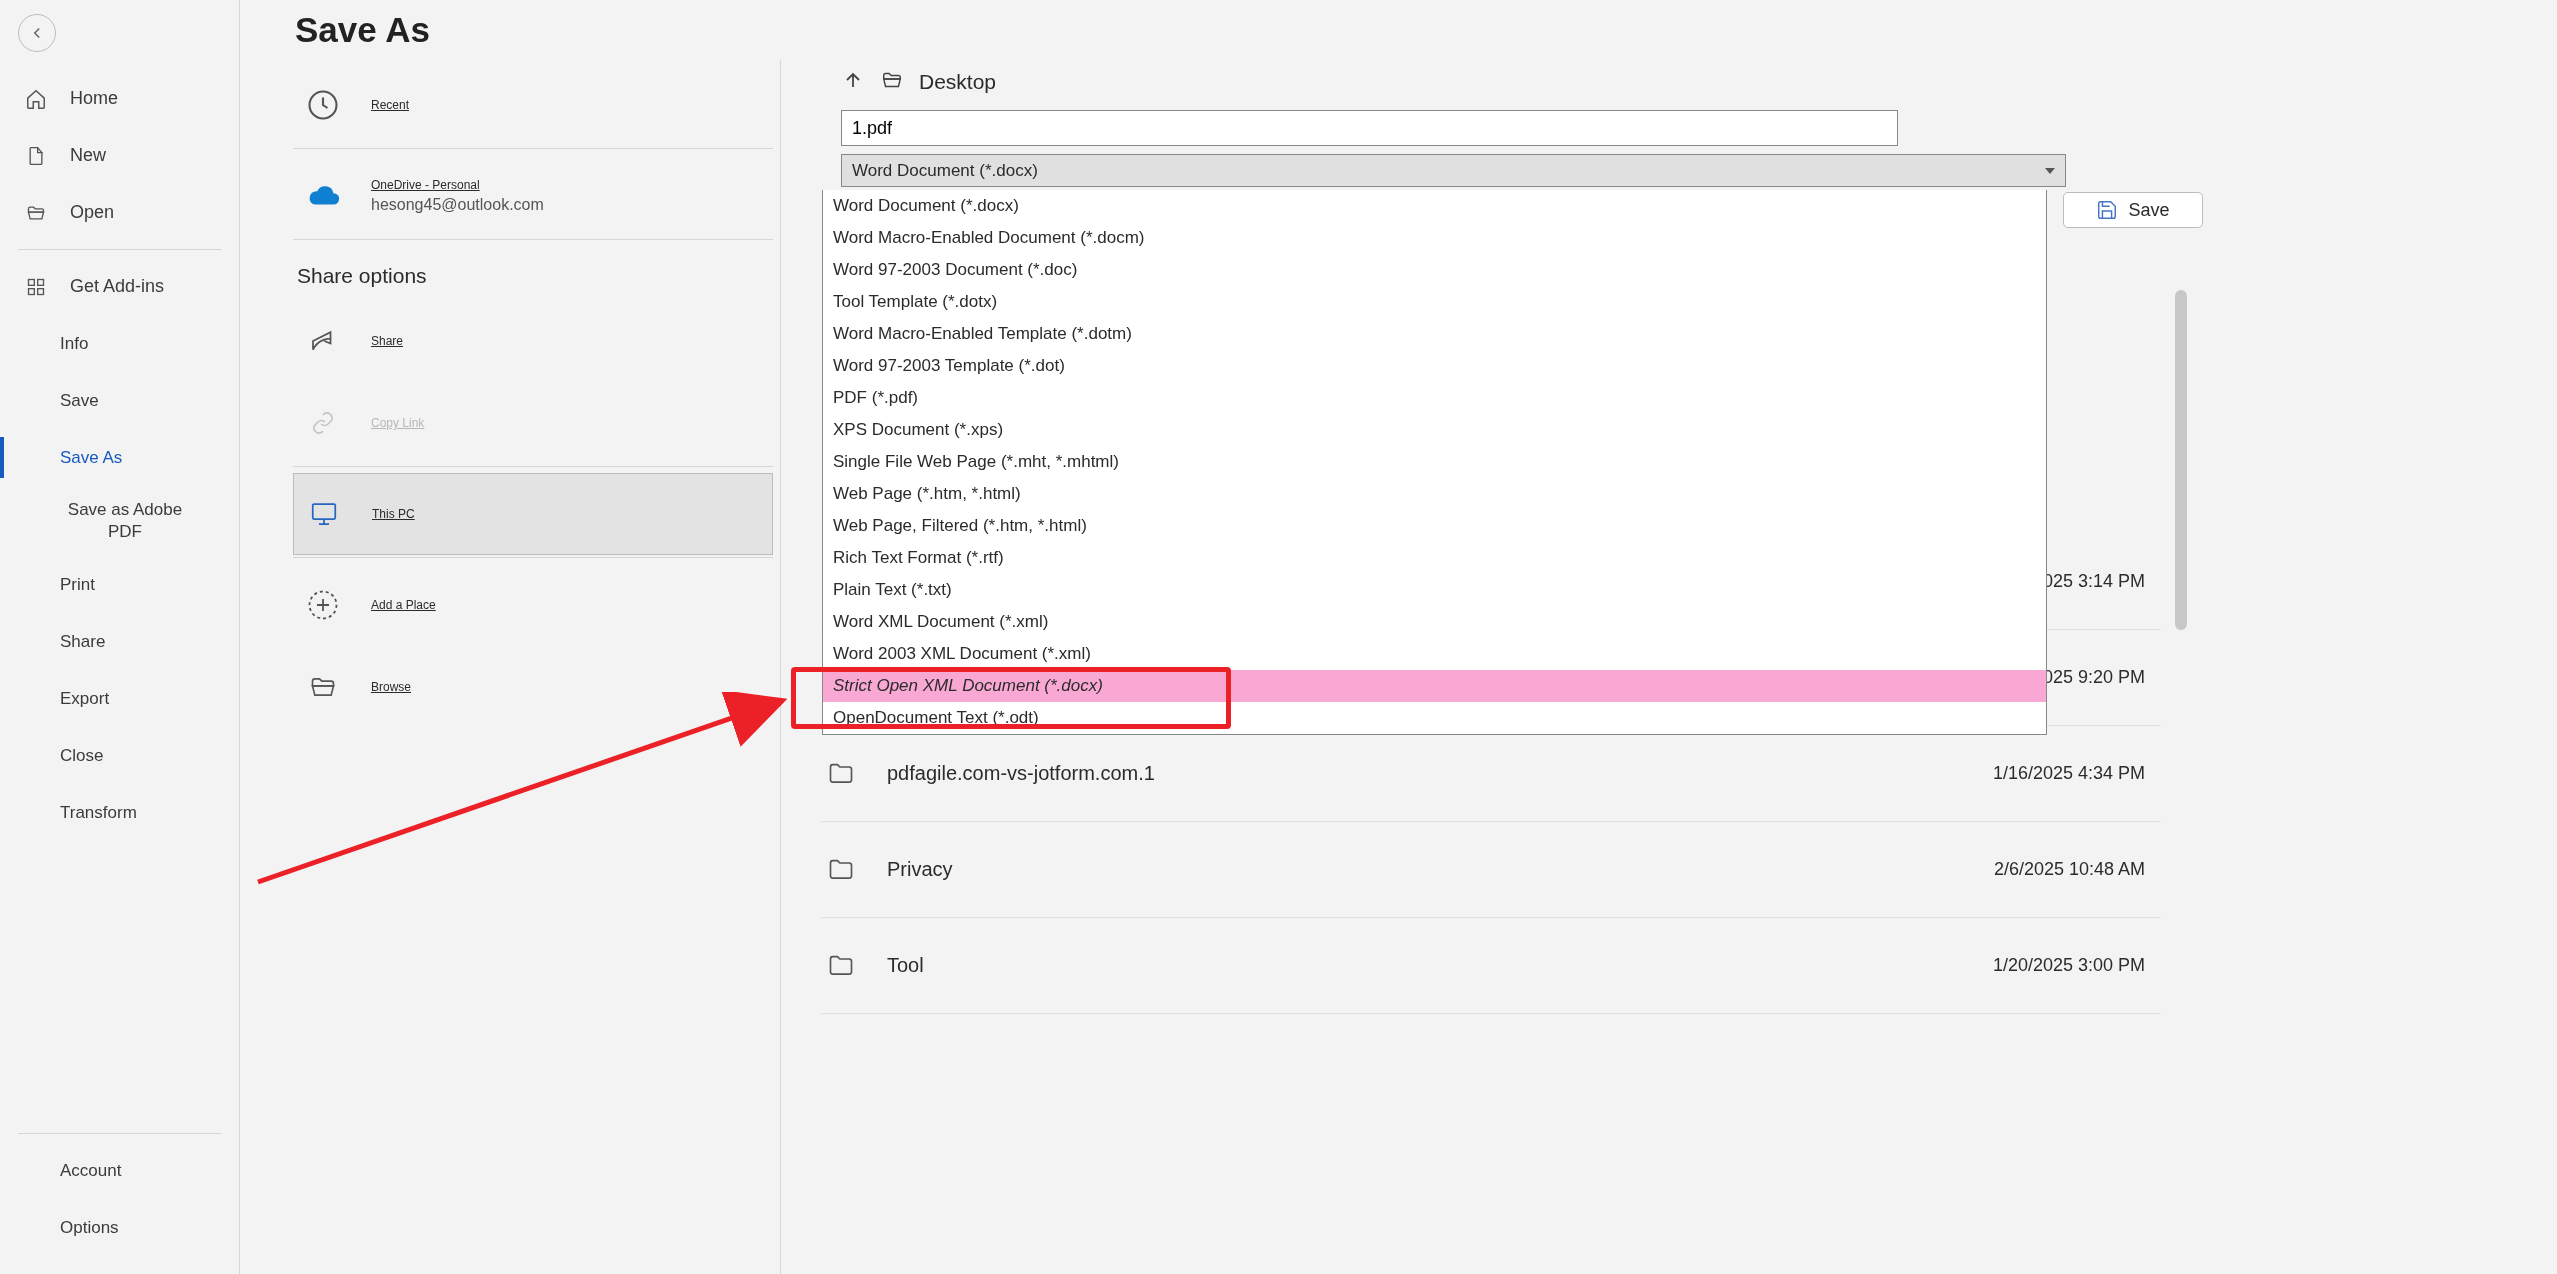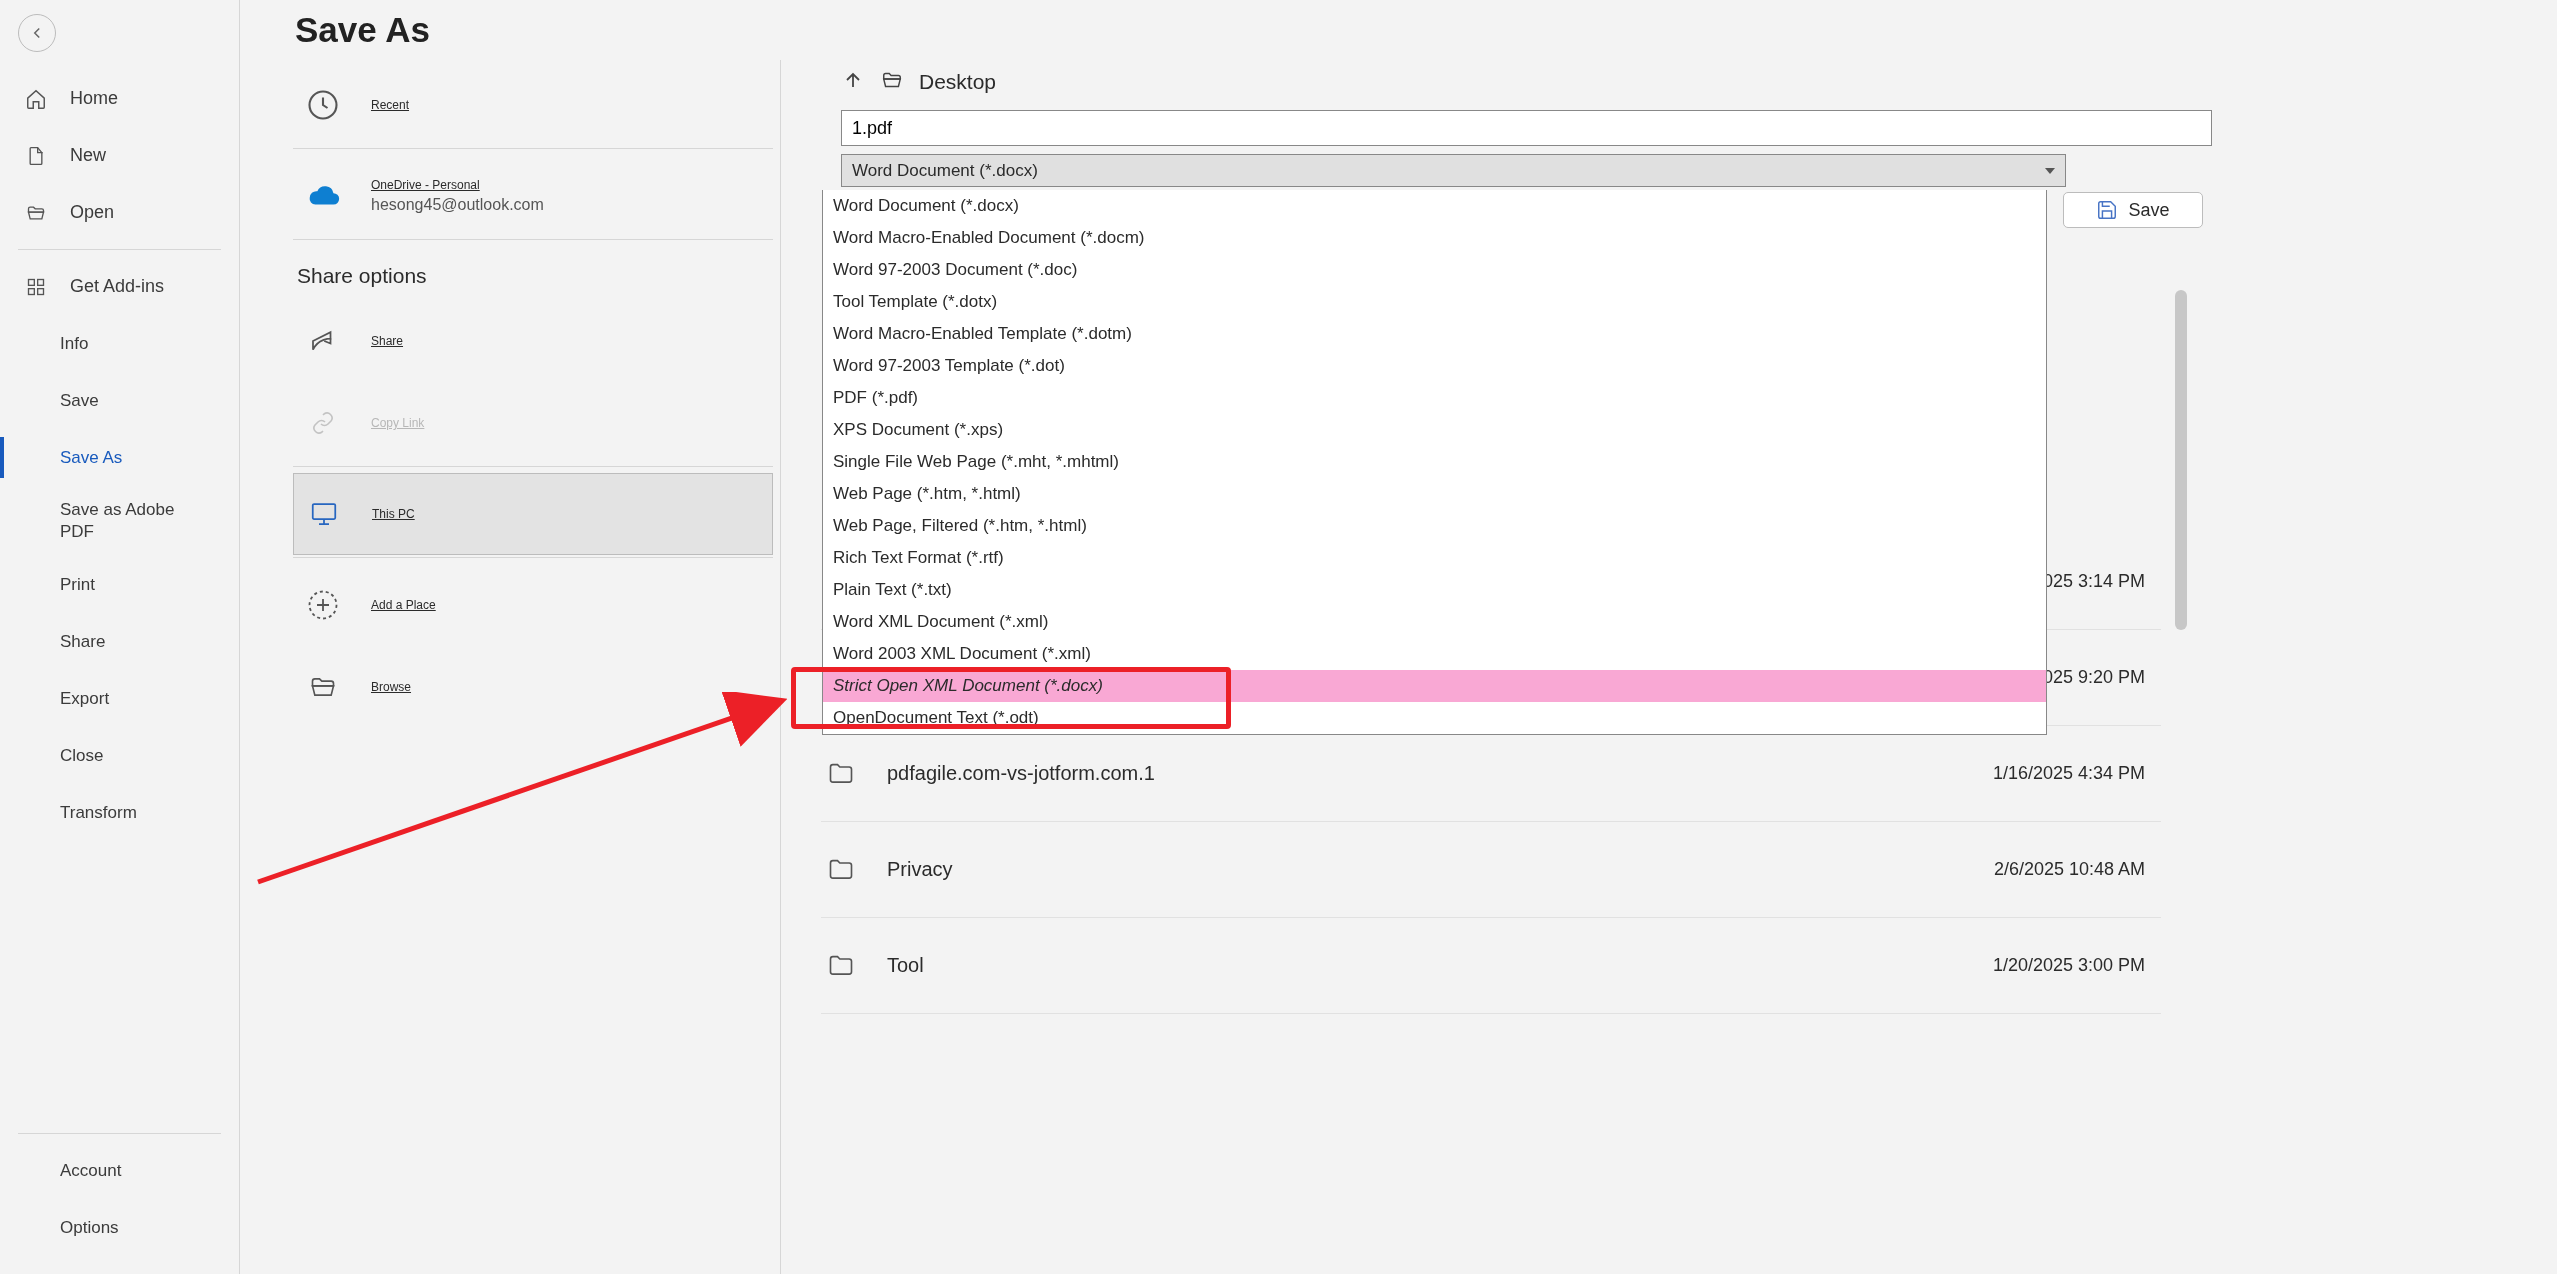--- a/index.html
+++ b/index.html
@@ -11,21 +11,21 @@
   background: #f3f3f3; border-right: 1px solid #d6d6d6;
 }
 .back-btn {
   position: absolute; left: 18px; top: 14px; width: 38px; height: 38px;
   border: 1px solid #bcbcbc; border-radius: 50%; background: #f3f3f3;
   display: flex; align-items: center; justify-content: center; cursor: pointer;
 }
 .nav-items { position: absolute; left: 0; top: 70px; width: 100%; }
 .nav-item {
   height: 57px; display: flex; align-items: center; padding-left: 24px;
-  font-size: 18px; color: #3b3b3b; cursor: pointer; position: relative;
+  font-size: 18px; color: #3b3b3b; cursor: pointer; position: relative; text-align: center;
 }
 .nav-item.secondary { padding-left: 60px; font-size: 17px; }
 .nav-item.active { color: #185abd; }
 .nav-item.active::before {
   content: ""; position: absolute; left: 0; top: 8px; bottom: 8px;
   width: 4px; background: #185abd;
 }
 .nav-item .ic { width: 24px; margin-right: 22px; display: flex; align-items: center; justify-content: center; }
 .nav-sep { height: 1px; background: #d6d6d6; margin: 8px 18px; }
 .nav-bottom { position: absolute; left: 0; bottom: 18px; width: 100%; }
@@ -56,21 +56,21 @@
 
 
 .right {
   position: absolute; left: 780px; top: 60px; right: 6px; bottom: 0;
   border-left: 1px solid #d6d6d6; padding-left: 60px;
 }
 .path-row { display: flex; align-items: center; height: 44px; }
 .path-row .pic { margin-right: 14px; cursor: pointer; }
 .path-row .ptxt { font-size: 21px; color: #2b2b2b; }
 .filename-input {
-  width: 1371px; height: 36px; border: 1px solid #888; background: #fff;
+  width: 1057px; height: 36px; border: 1px solid #888; background: #fff;
   font-size: 18px; padding: 0 10px; margin-top: 6px;
 }
 .filetype-select {
   position: relative; width: 1225px; height: 33px; border: 1px solid #888;
   background: #e0e0e0; margin-top: 8px; display: flex; align-items: center;
   padding: 0 10px; font-size: 17px; color: #2b2b2b; cursor: pointer;
 }
 .filetype-select::after {
   content: ""; position: absolute; right: 10px; top: 13px;
   border-left: 5px solid transparent; border-right: 5px solid transparent;

